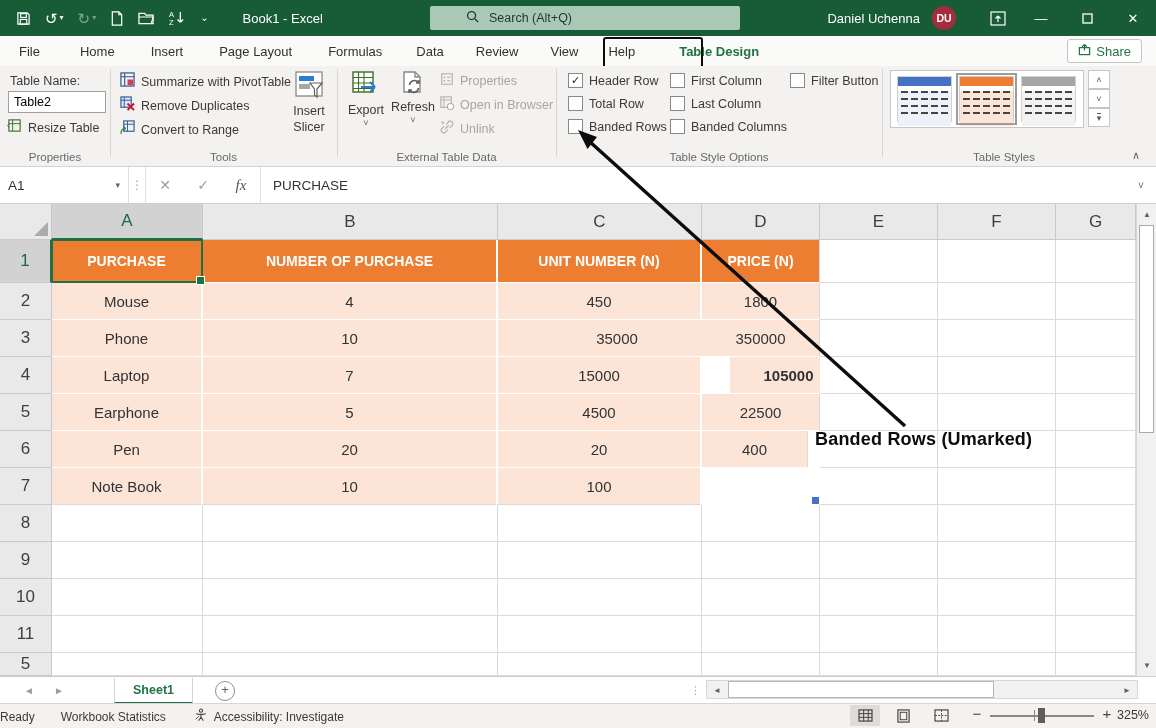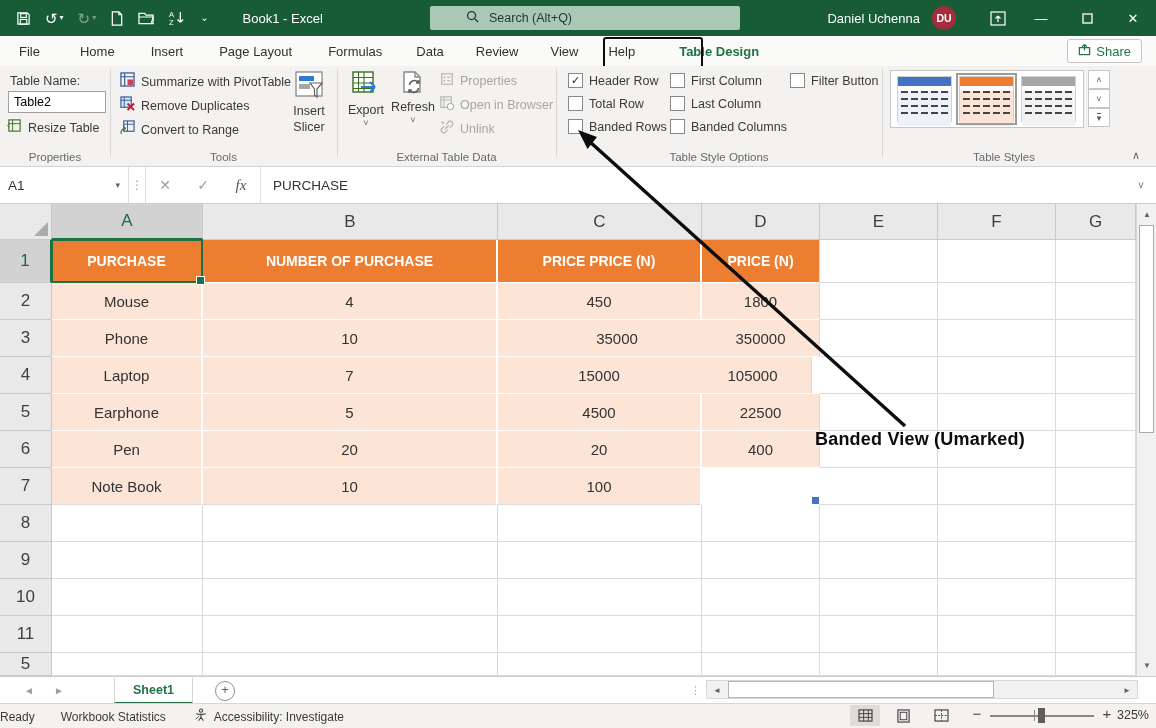--- a/index.html
+++ b/index.html
@@ -499,21 +499,21 @@
     <div class="colhdr sel" style="left: 52px; top: 0px; width: 151px; height: 36px;">A</div>
     <div class="colhdr" style="left: 203px; top: 0px; width: 295px; height: 36px;">B</div>
     <div class="colhdr" style="left: 498px; top: 0px; width: 204px; height: 36px;">C</div>
     <div class="colhdr" style="left: 702px; top: 0px; width: 118px; height: 36px;">D</div>
     <div class="colhdr" style="left: 820px; top: 0px; width: 118px; height: 36px;">E</div>
     <div class="colhdr" style="left: 938px; top: 0px; width: 118px; height: 36px;">F</div>
     <div class="colhdr" style="left: 1056px; top: 0px; width: 80px; height: 36px;">G</div>
     <div class="rowhdr sel" style="left: 0px; top: 36px; width: 52px; height: 43px;">1</div>
     <div class="cell tbl-h" style="left: 52px; top: 36px; width: 151px; height: 43px;">PURCHASE</div>
     <div class="cell tbl-h" style="left: 203px; top: 36px; width: 295px; height: 43px;">NUMBER OF PURCHASE</div>
-    <div class="cell tbl-h" style="left: 498px; top: 36px; width: 204px; height: 43px;">PRICE PRICE (N)</div>
+    <div class="cell tbl-h" style="left: 498px; top: 36px; width: 204px; height: 43px;">UNIT NUMBER (N)</div>
     <div class="cell tbl-h tbl-edge-r" style="left: 702px; top: 36px; width: 118px; height: 43px;">PRICE (N)</div>
     <div class="cell" style="left: 820px; top: 36px; width: 118px; height: 43px;"></div>
     <div class="cell" style="left: 938px; top: 36px; width: 118px; height: 43px;"></div>
     <div class="cell" style="left: 1056px; top: 36px; width: 80px; height: 43px;"></div>
     <div class="rowhdr" style="left: 0px; top: 79px; width: 52px; height: 37px;">2</div>
     <div class="cell tbl-d" style="left: 52px; top: 79px; width: 151px; height: 37px;">Mouse</div>
     <div class="cell tbl-d" style="left: 203px; top: 79px; width: 295px; height: 37px;">4</div>
     <div class="cell tbl-d" style="left: 498px; top: 79px; width: 204px; height: 37px;">450</div>
     <div class="cell tbl-d tbl-edge-r" style="left: 702px; top: 79px; width: 118px; height: 37px;">1800</div>
     <div class="cell" style="left: 820px; top: 79px; width: 118px; height: 37px;"></div>
@@ -524,37 +524,37 @@
     <div class="cell tbl-d" style="left: 203px; top: 116px; width: 295px; height: 37px;">10</div>
     <div class="cell tbl-d" style="left: 498px; top: 116px; width: 240px; height: 37px;">35000</div>
     <div class="cell tbl-d tbl-edge-r" style="left: 702px; top: 116px; width: 118px; height: 37px;">350000</div>
     <div class="cell" style="left: 820px; top: 116px; width: 118px; height: 37px;"></div>
     <div class="cell" style="left: 938px; top: 116px; width: 118px; height: 37px;"></div>
     <div class="cell" style="left: 1056px; top: 116px; width: 80px; height: 37px;"></div>
     <div class="rowhdr" style="left: 0px; top: 153px; width: 52px; height: 37px;">4</div>
     <div class="cell tbl-d" style="left: 52px; top: 153px; width: 151px; height: 37px;">Laptop</div>
     <div class="cell tbl-d" style="left: 203px; top: 153px; width: 295px; height: 37px;">7</div>
     <div class="cell tbl-d" style="left: 498px; top: 153px; width: 204px; height: 37px;">15000</div>
-    <div class="cell tbl-d tbl-edge-r" style="left: 694px; top: 153px; width: 118px; height: 37px;">105000</div>
+    <div class="cell tbl-d tbl-edge-r" style="left: 730px; top: 153px; width: 118px; height: 37px; font-weight: bold;">105000</div>
     <div class="cell" style="left: 820px; top: 153px; width: 118px; height: 37px;"></div>
     <div class="cell" style="left: 938px; top: 153px; width: 118px; height: 37px;"></div>
     <div class="cell" style="left: 1056px; top: 153px; width: 80px; height: 37px;"></div>
     <div class="rowhdr" style="left: 0px; top: 190px; width: 52px; height: 37px;">5</div>
     <div class="cell tbl-d" style="left: 52px; top: 190px; width: 151px; height: 37px;">Earphone</div>
     <div class="cell tbl-d" style="left: 203px; top: 190px; width: 295px; height: 37px;">5</div>
     <div class="cell tbl-d" style="left: 498px; top: 190px; width: 204px; height: 37px;">4500</div>
     <div class="cell tbl-d tbl-edge-r" style="left: 702px; top: 190px; width: 118px; height: 37px;">22500</div>
     <div class="cell" style="left: 820px; top: 190px; width: 118px; height: 37px;"></div>
     <div class="cell" style="left: 938px; top: 190px; width: 118px; height: 37px;"></div>
     <div class="cell" style="left: 1056px; top: 190px; width: 80px; height: 37px;"></div>
     <div class="rowhdr" style="left: 0px; top: 227px; width: 52px; height: 37px;">6</div>
     <div class="cell tbl-d" style="left: 52px; top: 227px; width: 151px; height: 37px;">Pen</div>
     <div class="cell tbl-d" style="left: 203px; top: 227px; width: 295px; height: 37px;">20</div>
     <div class="cell tbl-d" style="left: 498px; top: 227px; width: 204px; height: 37px;">20</div>
-    <div class="cell tbl-d tbl-edge-r" style="left: 702px; top: 227px; width: 118px; height: 37px;">400</div>
+    <div class="cell tbl-d tbl-edge-r" style="left: 702px; top: 227px; width: 106px; height: 37px;">400</div>
     <div class="cell" style="left: 820px; top: 227px; width: 118px; height: 37px;"></div>
     <div class="cell" style="left: 938px; top: 227px; width: 118px; height: 37px;"></div>
     <div class="cell" style="left: 1056px; top: 227px; width: 80px; height: 37px;"></div>
     <div class="rowhdr" style="left: 0px; top: 264px; width: 52px; height: 37px;">7</div>
     <div class="cell tbl-d tbl-edge-b" style="left: 52px; top: 264px; width: 151px; height: 37px;">Note Book</div>
     <div class="cell tbl-d tbl-edge-b" style="left: 203px; top: 264px; width: 295px; height: 37px;">10</div>
     <div class="cell tbl-d tbl-edge-b" style="left: 498px; top: 264px; width: 204px; height: 37px;">100</div>
     <div class="cell" style="left: 820px; top: 264px; width: 118px; height: 37px;"></div>
     <div class="cell" style="left: 938px; top: 264px; width: 118px; height: 37px;"></div>
     <div class="cell" style="left: 1056px; top: 264px; width: 80px; height: 37px;"></div>
@@ -660,13 +660,13 @@
 <div id="zoom-track" class="abs"></div>
 <div id="zoom-tick" class="abs"></div>
 <div id="zoom-thumb" class="abs"></div>
 <span id="zoom-in" class="abs">+</span>
 <span id="zoom-pct" class="abs">325%</span>
 
 <svg id="anno-arrow" class="abs">
   <polygon points="578,130 587.5,149 597,137" fill="#0c0c0c"></polygon>
   <line x1="589" y1="141" x2="905" y2="426" stroke="#0c0c0c" stroke-width="3.4"></line>
 </svg>
-<div id="anno-text" class="abs">Banded View (Umarked)</div>
+<div id="anno-text" class="abs">Banded Rows (Umarked)</div>
 
 </body></html>

